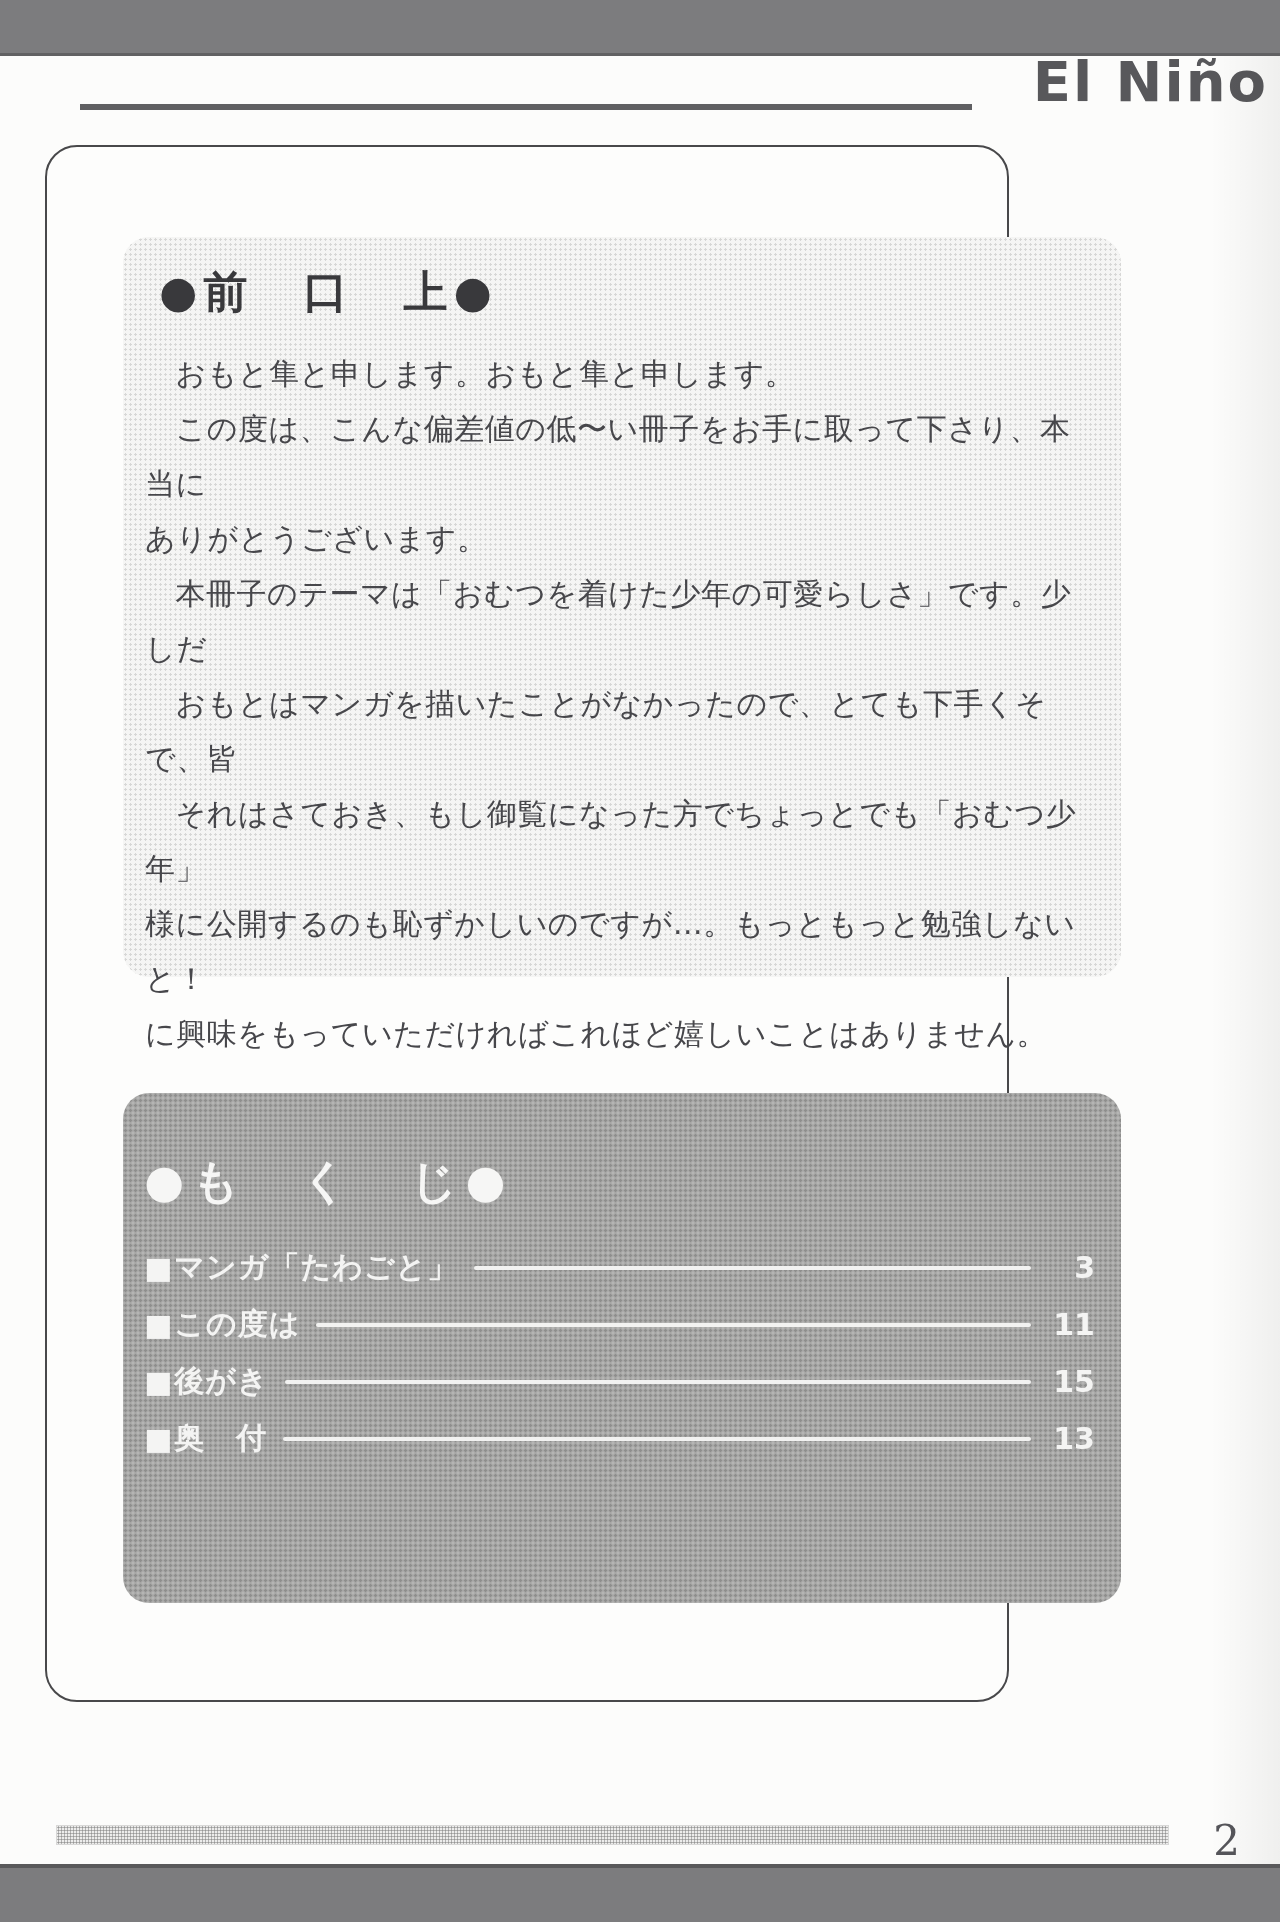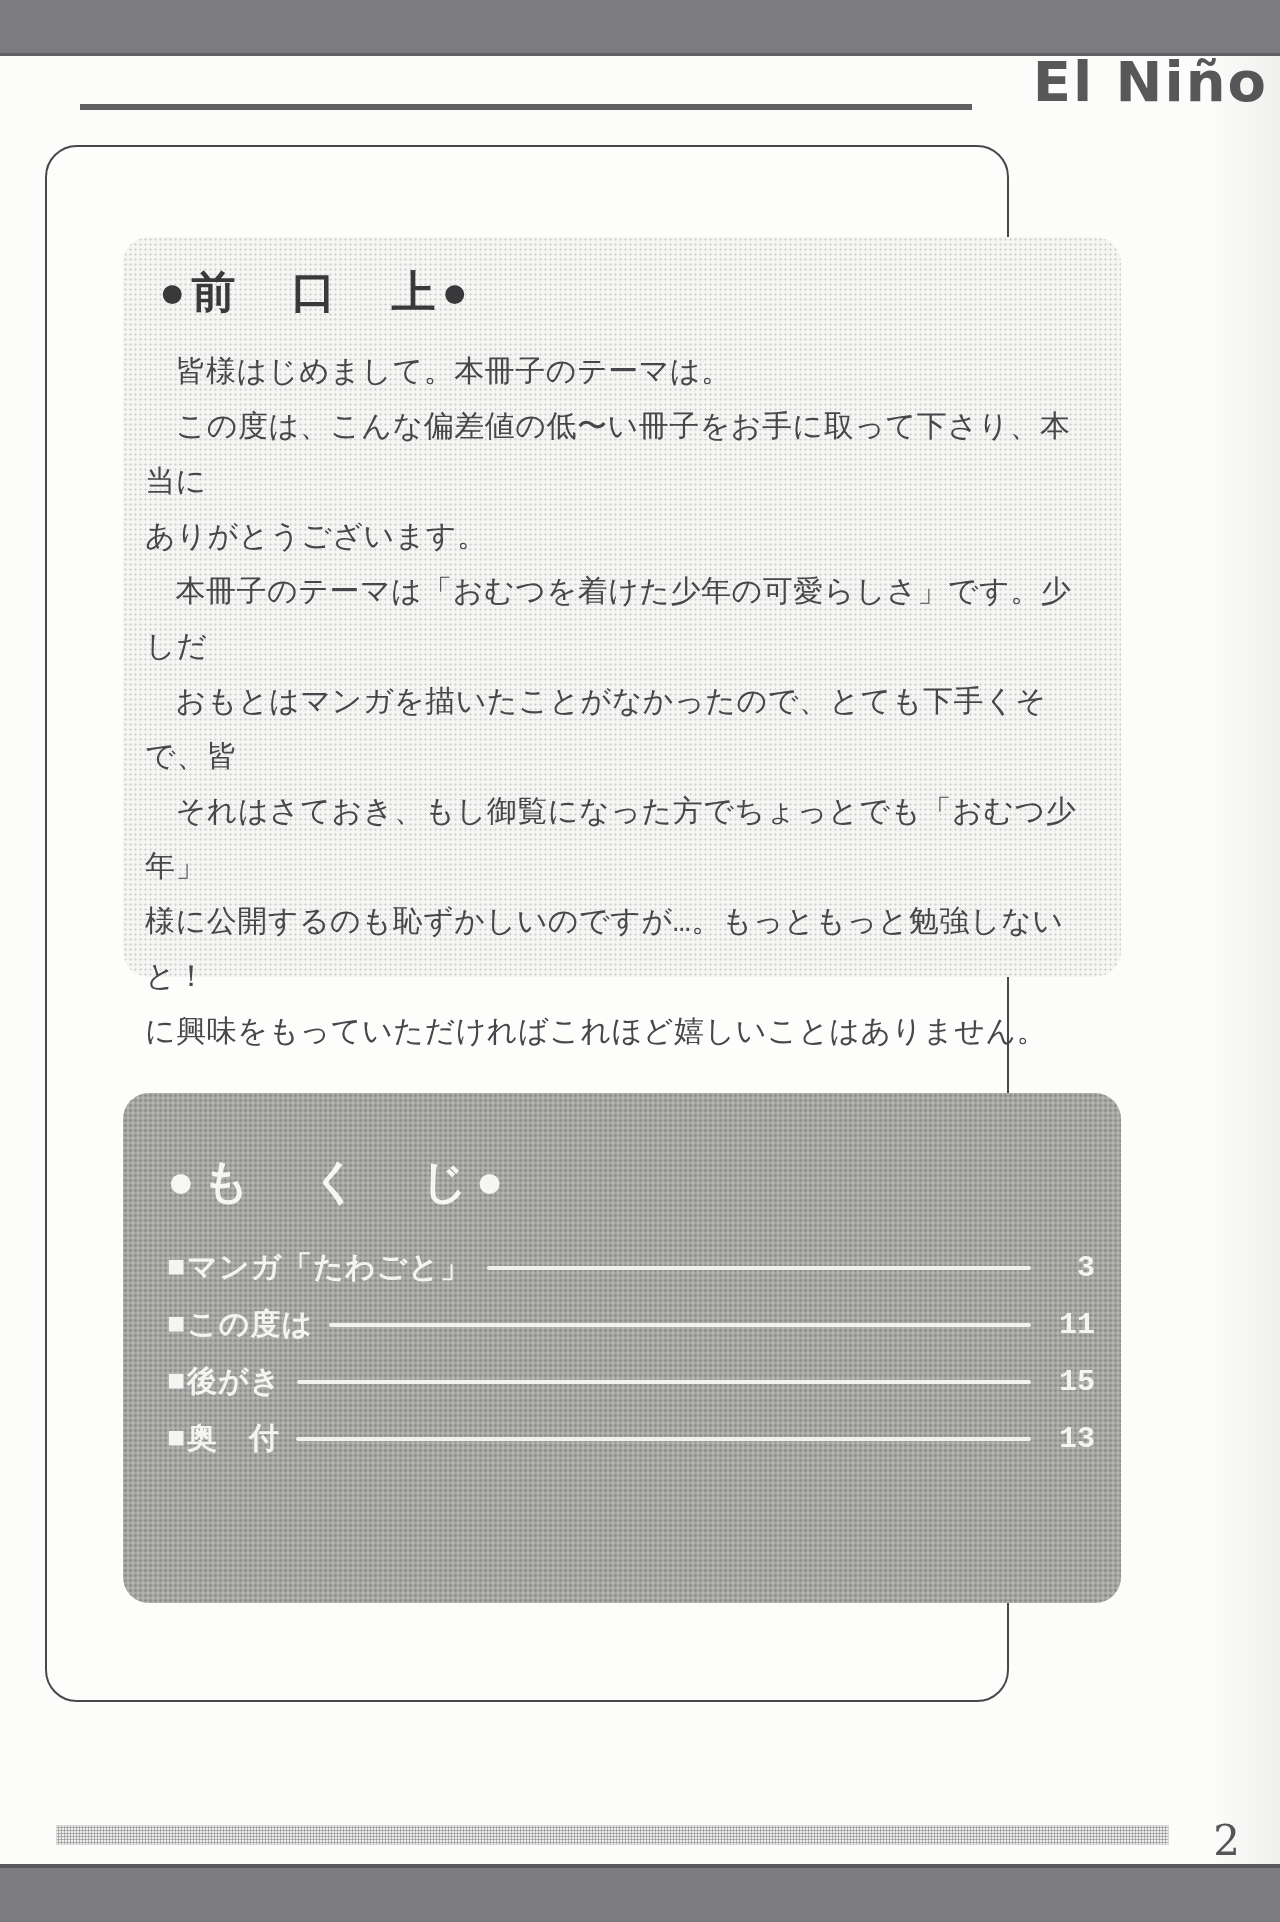--- a/index.html
+++ b/index.html
@@ -33,21 +33,20 @@
     position:absolute; top:54px; right:12px;
     font-size:56px; font-weight:bold; letter-spacing:2px; line-height:1;
     color:#58585b;
   }
 
   
   .page-frame {
     position:absolute; left:45px; top:145px; width:964px; height:1557px;
     border:2px solid #48484a; border-radius:32px; box-sizing:border-box;
     background:#fdfdfc;
-    font-family:Liberation Mono, monospace;
   }
 
   
   .preface-box {
     position:absolute; left:76px; top:90px; width:998px; height:740px;
     border-radius:26px; box-sizing:border-box;
     padding:26px 20px 0 22px;
     background-color:#f5f5f4;
     background-image:radial-gradient(#d7d7d6 1px, rgba(0,0,0,0) 1.4px);
     background-size:5px 5px;
@@ -63,21 +62,21 @@
   .preface-line { white-space:pre-wrap; }
   .preface-signature {
     margin-top:38px; text-align:right; padding-right:18px;
     font-size:30px; color:#47474b;
   }
 
   
   .toc-box {
     position:absolute; left:76px; top:946px; width:998px; height:510px;
     border-radius:26px; box-sizing:border-box;
-    padding:58px 26px 0 44px;
+    padding:58px 26px 0 21px;
     background-color:#a5a5a4;
     background-image:
       radial-gradient(#8e8e8d 1.1px, rgba(0,0,0,0) 1.5px),
       radial-gradient(#b9b9b8 1.1px, rgba(0,0,0,0) 1.5px);
     background-size:5px 5px, 5px 5px;
     background-position:0 0, 2.5px 2.5px;
   }
   .toc-heading {
     font-size:46px; font-weight:bold; color:#f6f6f5; letter-spacing:8px;
   }
@@ -112,21 +111,21 @@
 <div class="top-bar"></div>
 
 <div class="header-rule"></div>
 <div class="page-title">El Niño</div>
 
 <div class="page-frame">
 
   <div class="preface-box">
     <div class="preface-heading">●前　口　上●</div>
     <div class="preface-text">
-      <div class="preface-line">　皆様はじめまして。本冊子のテーマは。</div>
+      <div class="preface-line">　おもと隼と申します。おもと隼と申します。</div>
       <div class="preface-line">　この度は、こんな偏差値の低〜い冊子をお手に取って下さり、本当に</div>
       <div class="preface-line">ありがとうございます。</div>
       <div class="preface-line">　本冊子のテーマは「おむつを着けた少年の可愛らしさ」です。少しだ</div>
       <div class="preface-line">　おもとはマンガを描いたことがなかったので、とても下手くそで、皆</div>
       <div class="preface-line">　それはさておき、もし御覧になった方でちょっとでも「おむつ少年」</div>
       <div class="preface-line">様に公開するのも恥ずかしいのですが…。もっともっと勉強しないと！</div>
       <div class="preface-line">に興味をもっていただければこれほど嬉しいことはありません。</div>
     </div>
     <div class="preface-signature">おもと隼</div>
   </div>

